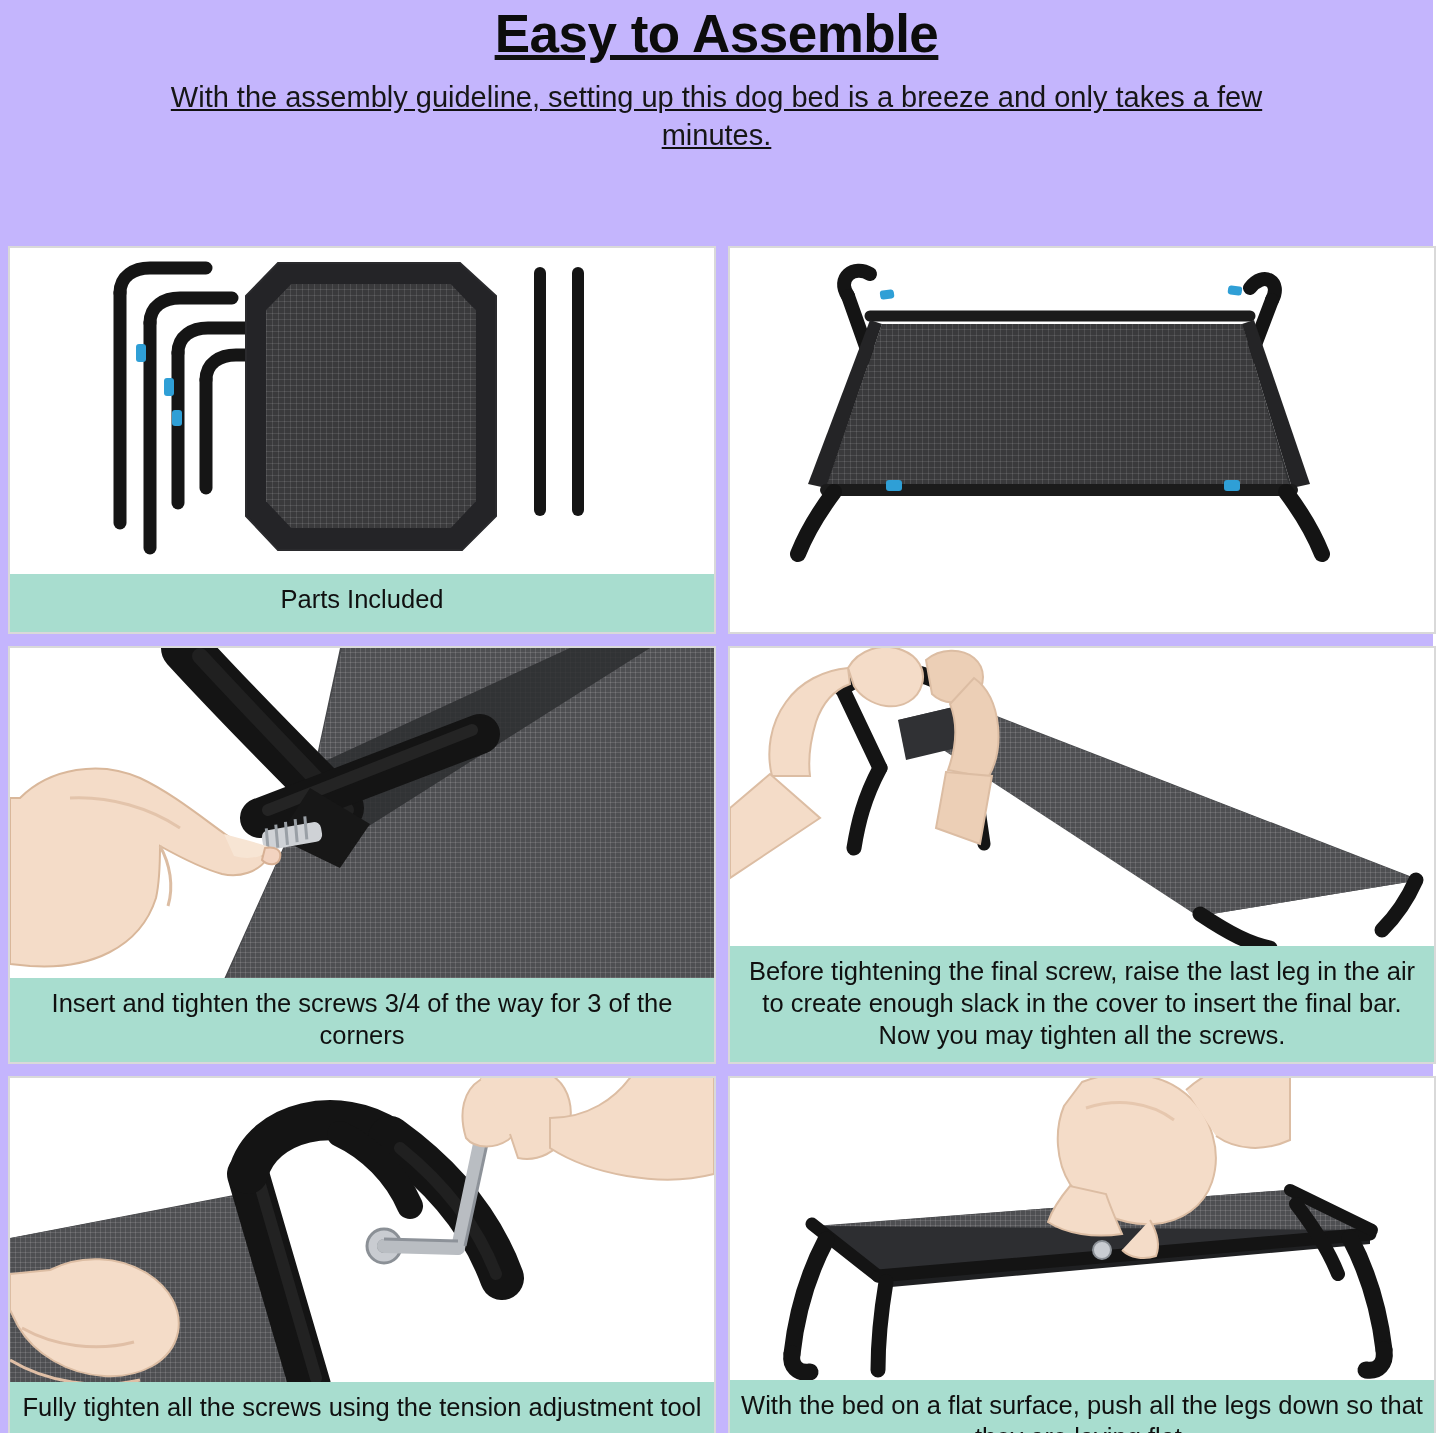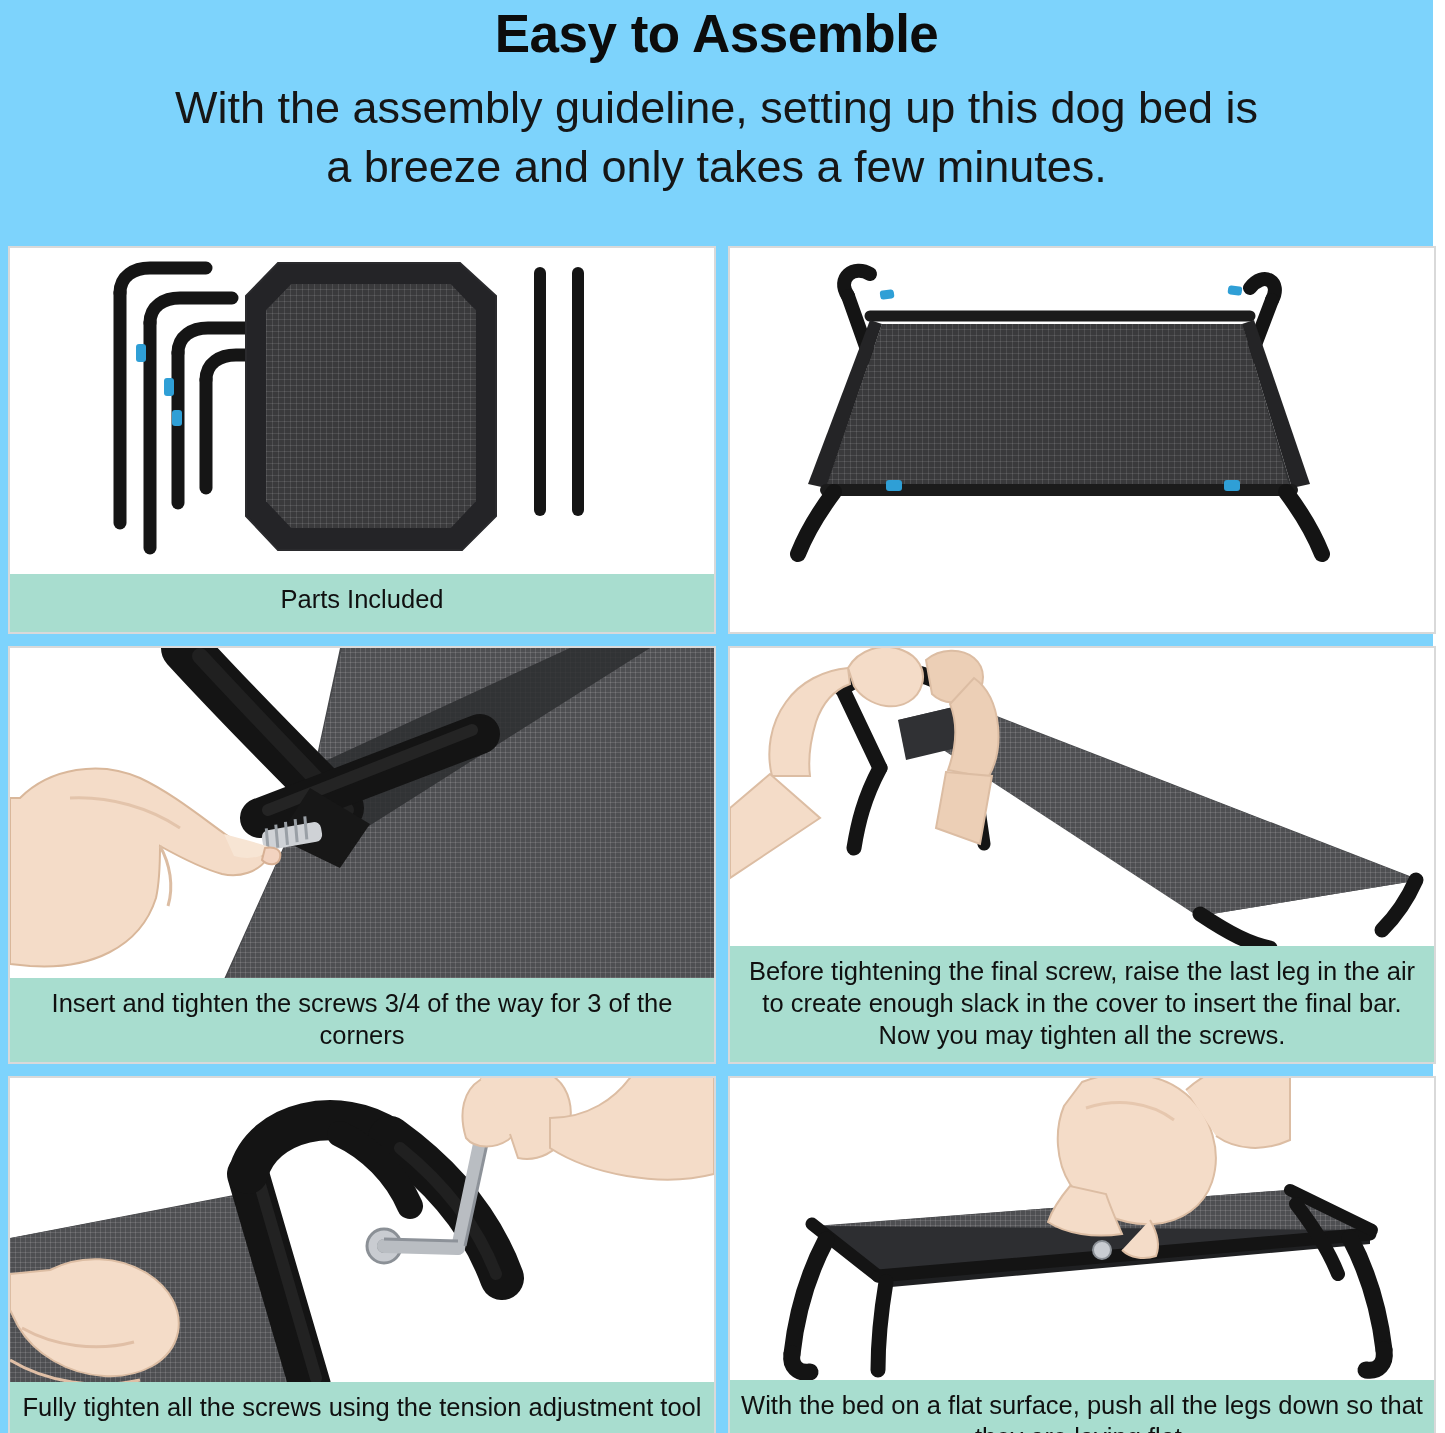--- a/index.html
+++ b/index.html
@@ -11,38 +11,39 @@
     width: 1445px;
     height: 1433px;
     font-family: "Liberation Sans", sans-serif;
     color: #111111;
     overflow: hidden;
   }
   .page {
     position: relative;
     width: 1433px;
     height: 1433px;
-    background: #7dd3fc;
+    background: #c4b5fd;
+    text-decoration: underline;
   }
 
   
   .header {
     padding-top: 6px;
     text-align: center;
   }
   .title {
     font-size: 53px;
     font-weight: bold;
     letter-spacing: -0.5px;
     line-height: 1.05;
     margin: 0 0 16px 0;
     color: #0c0c0c;
   }
   .subtitle {
-    font-size: 45px;
+    font-size: 29px;
     font-weight: normal;
     line-height: 1.32;
     margin: 10px auto;
     width: 1120px;
     color: #161616;
   }
 
   
   .grid {
     position: absolute;

